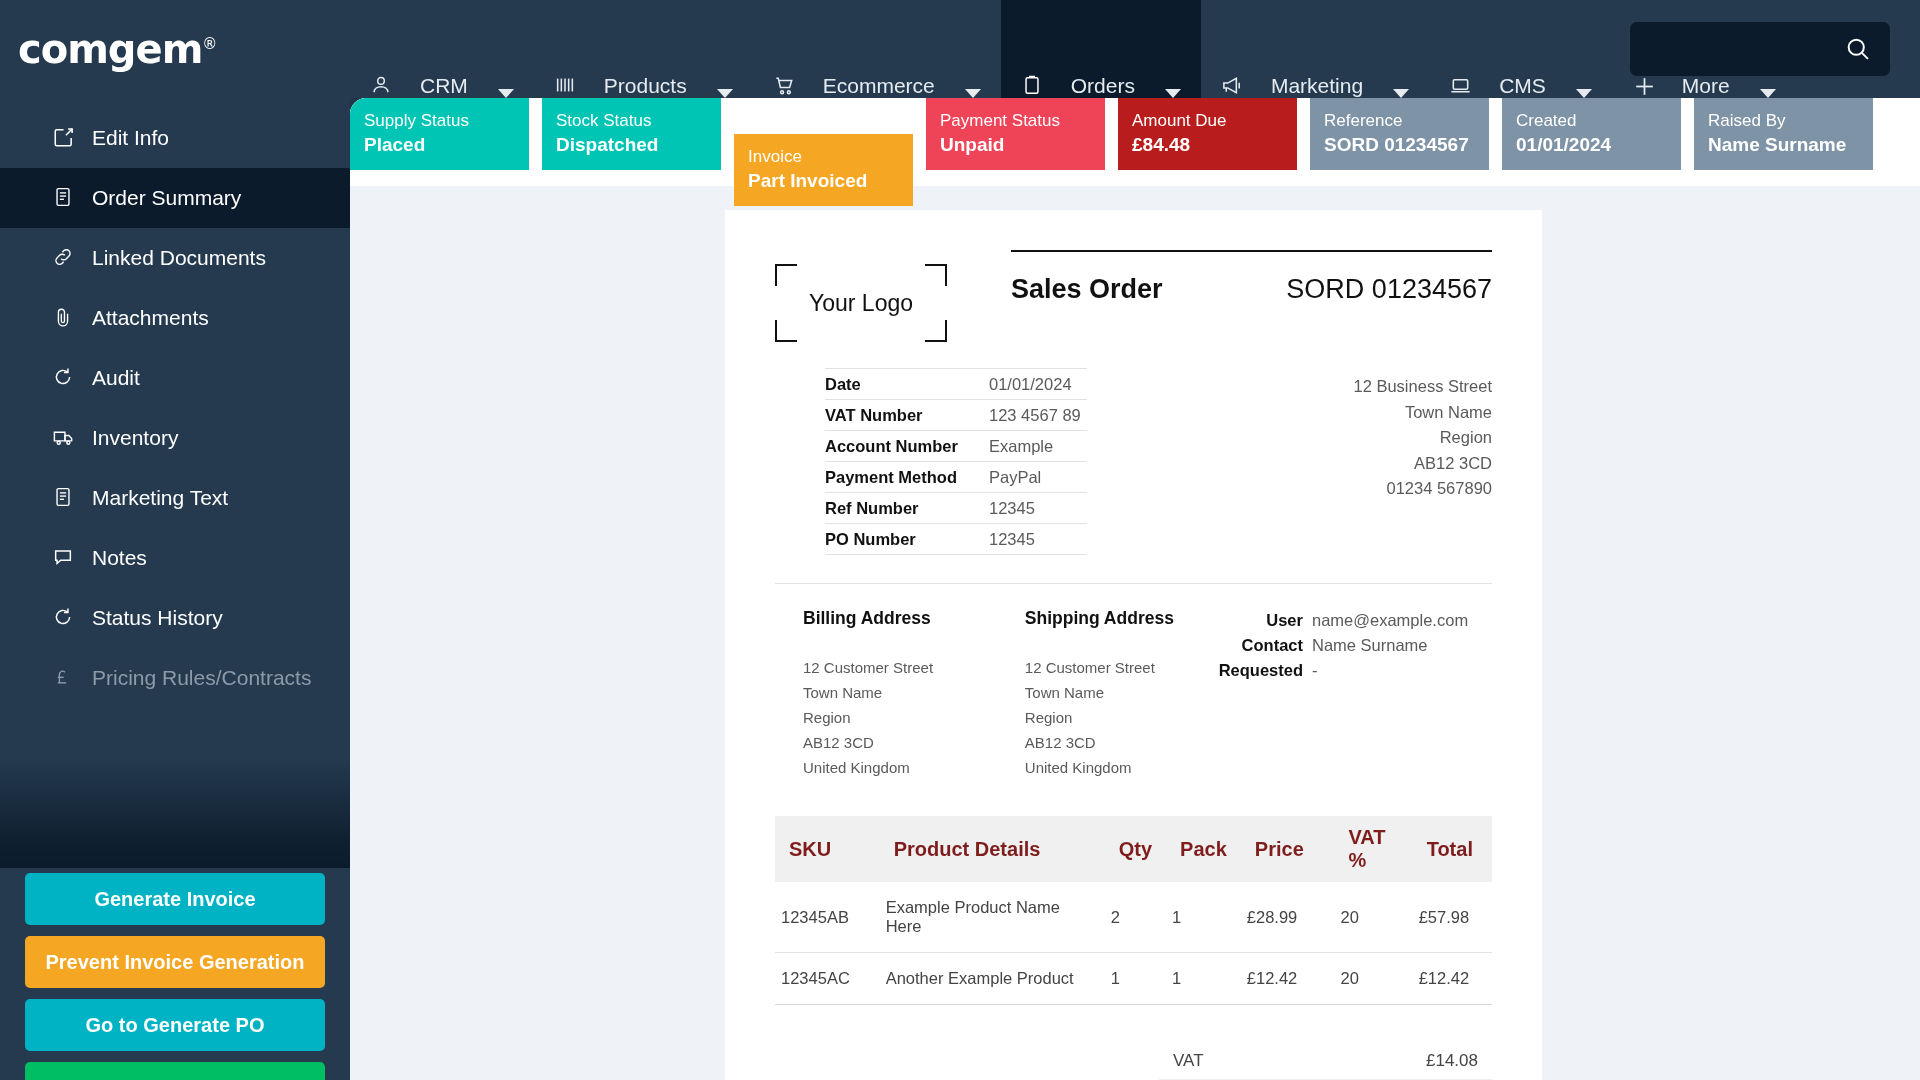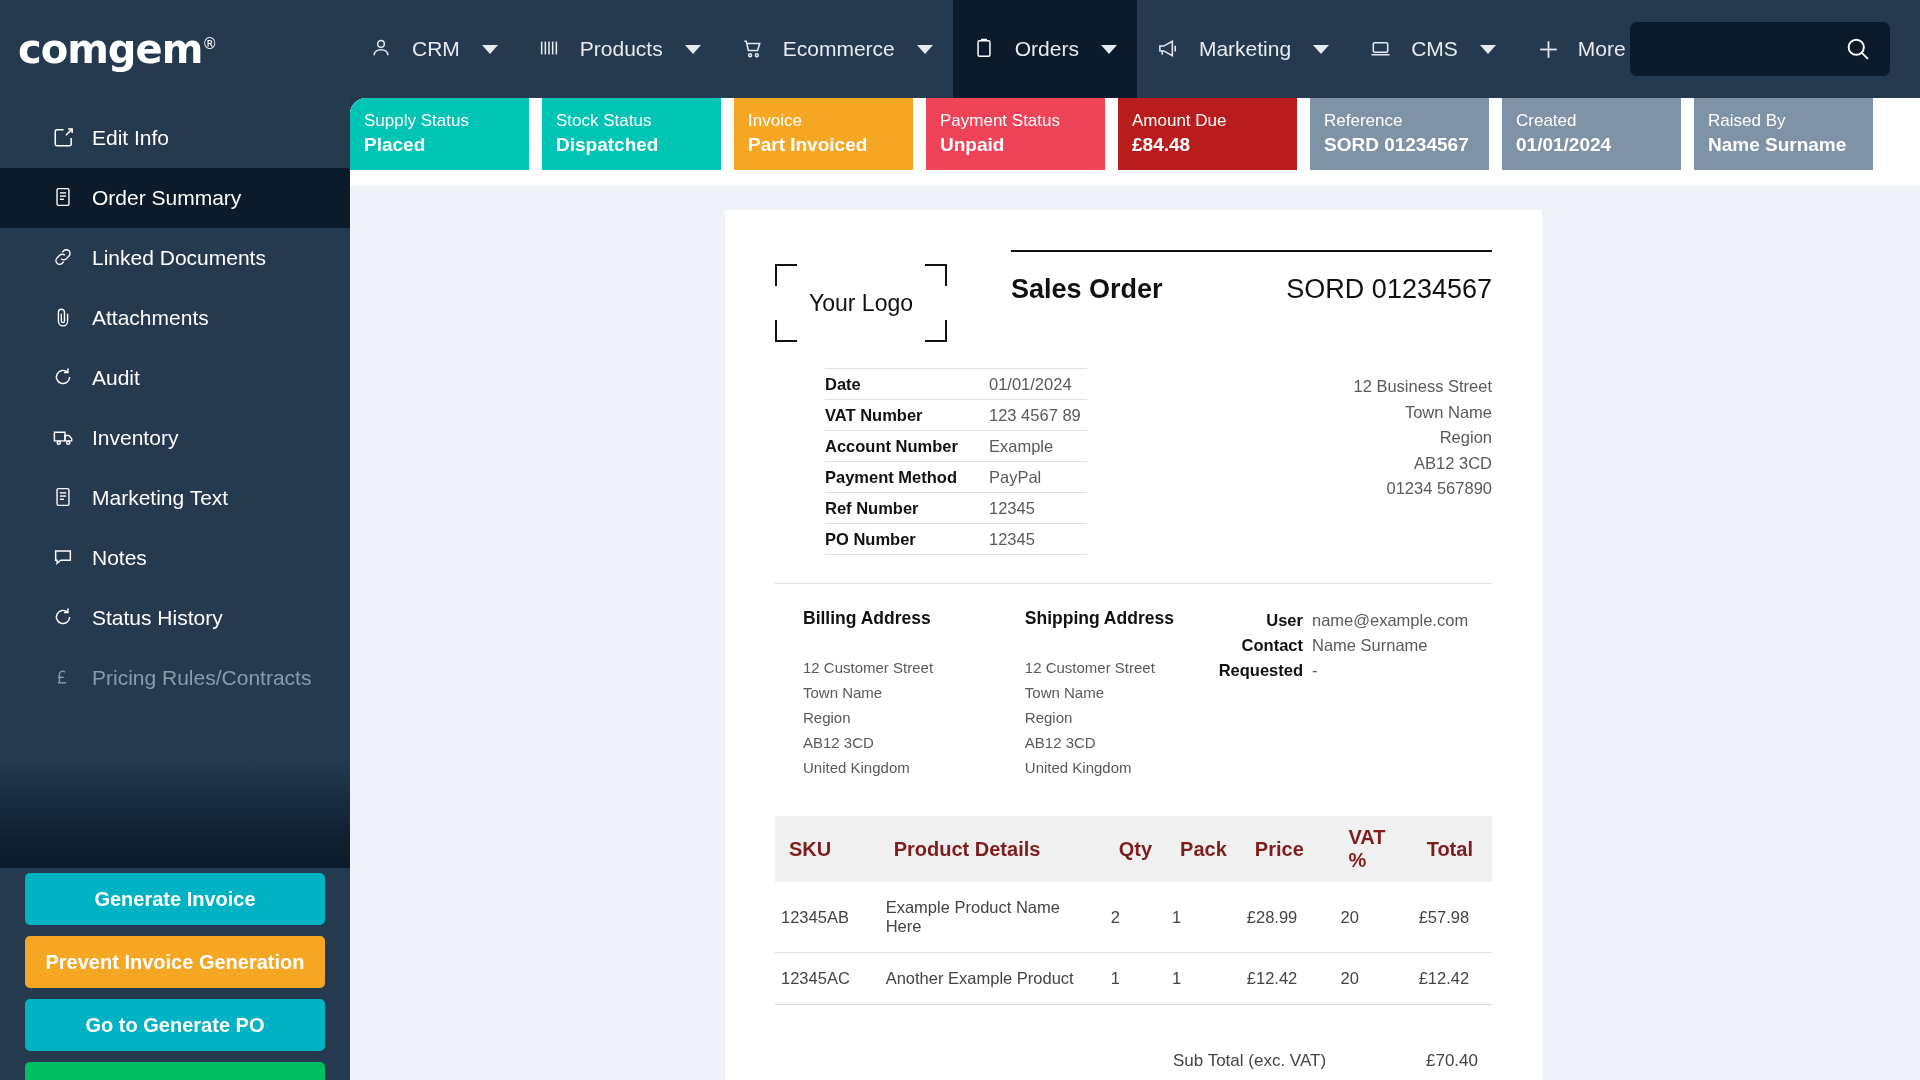--- a/index.html
+++ b/index.html
@@ -24,21 +24,21 @@
   }
   .logo-text {
     color: #ffffff; font-size: 40px; font-weight: 700;
     letter-spacing: -1px; position: relative;
     font-family: "DejaVu Sans", sans-serif;
   }
   .logo-reg { font-size: 15px; vertical-align: super; font-weight: 400; }
 
   #navitems { display: flex; align-items: stretch; height: 98px; flex: 0 0 auto; }
   .navitem {
-    display: flex; align-items: center; gap: 18px;
+    display: flex; align-items: flex-end; gap: 26px;
     padding: 0 20px; height: 98px;
     color: #e6ebf0; font-size: 21px; cursor: pointer;
     white-space: nowrap;
   }
   .navitem.active { background: #0b1b2b; }
   .navitem .caret {
     width: 0; height: 0; border-left: 8px solid transparent;
     border-right: 8px solid transparent; border-top: 9px solid #e6ebf0;
     margin-left: 4px;
   }
@@ -371,21 +371,21 @@
 <div id="main">
   <div id="statusstrip">
       <div class="statuscard t-teal" style="background: rgb(0, 196, 180);">
         <div class="sc-label">Supply Status</div>
         <div class="sc-value">Placed</div>
       </div>
       <div class="statuscard t-teal" style="background: rgb(0, 196, 180);">
         <div class="sc-label">Stock Status</div>
         <div class="sc-value">Dispatched</div>
       </div>
-      <div class="statuscard t-orange" style="background: rgb(245, 166, 35);">
+      <div class="statuscard t-orange" style="background: rgb(245, 166, 35); margin-top: 36px;">
         <div class="sc-label">Invoice</div>
         <div class="sc-value">Part Invoiced</div>
       </div>
       <div class="statuscard t-red" style="background: rgb(239, 67, 88);">
         <div class="sc-label">Payment Status</div>
         <div class="sc-value">Unpaid</div>
       </div>
       <div class="statuscard t-red" style="background: #b91c1c;">
         <div class="sc-label">Amount Due</div>
         <div class="sc-value">£84.48</div>
@@ -529,24 +529,20 @@
             <td class="c-pack">1</td>
             <td class="c-price">£12.42</td>
             <td class="c-vat">20</td>
             <td class="c-total">£12.42</td>
           </tr>
         </tbody>
     </table>
 
     <div class="totals" id="totals">
         <div class="totrow">
-          <span>Sub Total (exc. VAT)</span>
-          <span>£70.40</span>
-        </div>
-        <div class="totrow">
           <span>VAT</span>
           <span>£14.08</span>
         </div>
         <div class="totrow grand">
           <span>Total (inc. VAT)</span>
           <span>£84.48</span>
         </div>
       </div>
   </div>
 </div>

